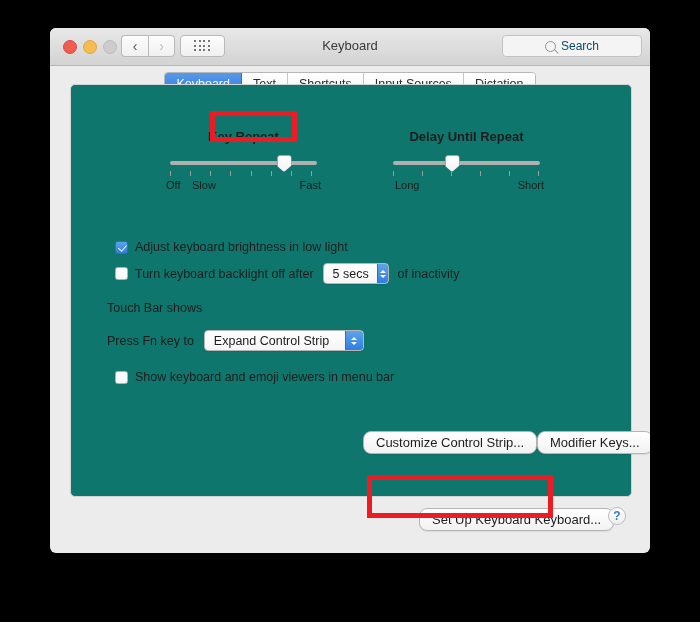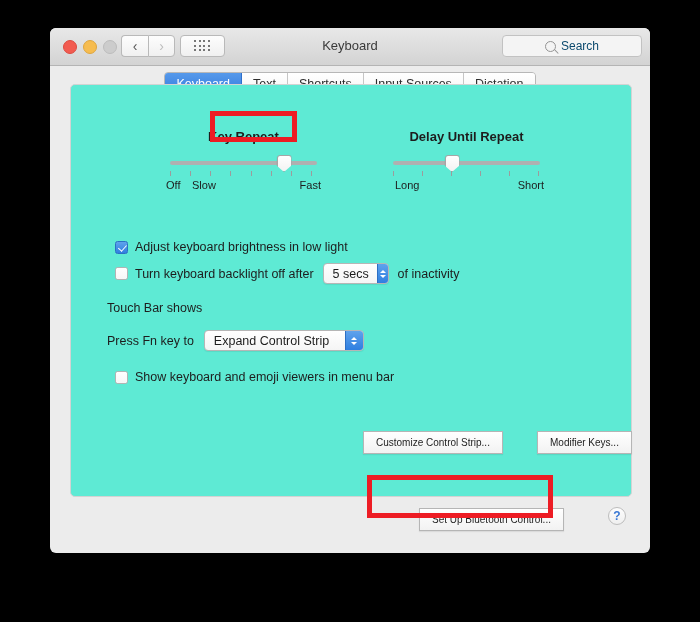--- a/index.html
+++ b/index.html
@@ -156,21 +156,21 @@
     border-right: 1px solid #2f6fcb;
   }
 
   
   #panel {
     position: absolute;
     left: 20px;
     top: 56px;
     width: 562px;
     height: 413px;
-    background: #5eead4;
+    background: #0f766e;
     border: 1px solid #d3d3d3;
     border-radius: 5px;
     box-sizing: border-box;
   }
 
   
   .slider-group { position: absolute; }
   #sl-keyrepeat { left: 95px; top: 44px; width: 155px; }
   #sl-delay     { left: 318px; top: 44px; width: 155px; }
 
@@ -292,24 +292,24 @@
 
   
   .pushbtn {
     display: inline-flex;
     align-items: center;
     justify-content: center;
     height: 23px;
     padding: 0 12px;
     background: linear-gradient(to bottom, #ffffff, #f2f2f2);
     border: 1px solid #b5b5b5;
-    border-radius: 0;
+    border-radius: 8px;
     box-sizing: border-box;
     box-shadow: 0 1px 1px rgba(0,0,0,0.07);
-    font-size: 10px;
+    font-size: 13px;
     color: #1d1d1d;
     white-space: nowrap;
   }
 
   #btn-customize { position: absolute; left: 313px; top: 403px; }
   #btn-modifier  { position: absolute; left: 487px; top: 403px; }
 
   #btn-bluetooth { position: absolute; left: 369px; top: 480px; }
   #help-btn {
     position: absolute;
@@ -470,19 +470,19 @@
     <div class="row" style="left:44px; top:285px;">
       <span class="cbx off"></span>
       <span class="rowlabel">Show keyboard and emoji viewers in menu bar</span>
     </div>
 
   </div>
 
   <div class="pushbtn" id="btn-customize">Customize Control Strip...</div>
   <div class="pushbtn" id="btn-modifier">Modifier Keys...</div>
 
-  <div class="pushbtn" id="btn-bluetooth">Set Up Bluetooth Control...</div>
+  <div class="pushbtn" id="btn-bluetooth">Set Up Keyboard Keyboard...</div>
   <div id="help-btn">?</div>
 
   <div class="annot" id="annot-tab"></div>
   <div class="annot" id="annot-btn"></div>
 
 </div>
 
 </body></html>

